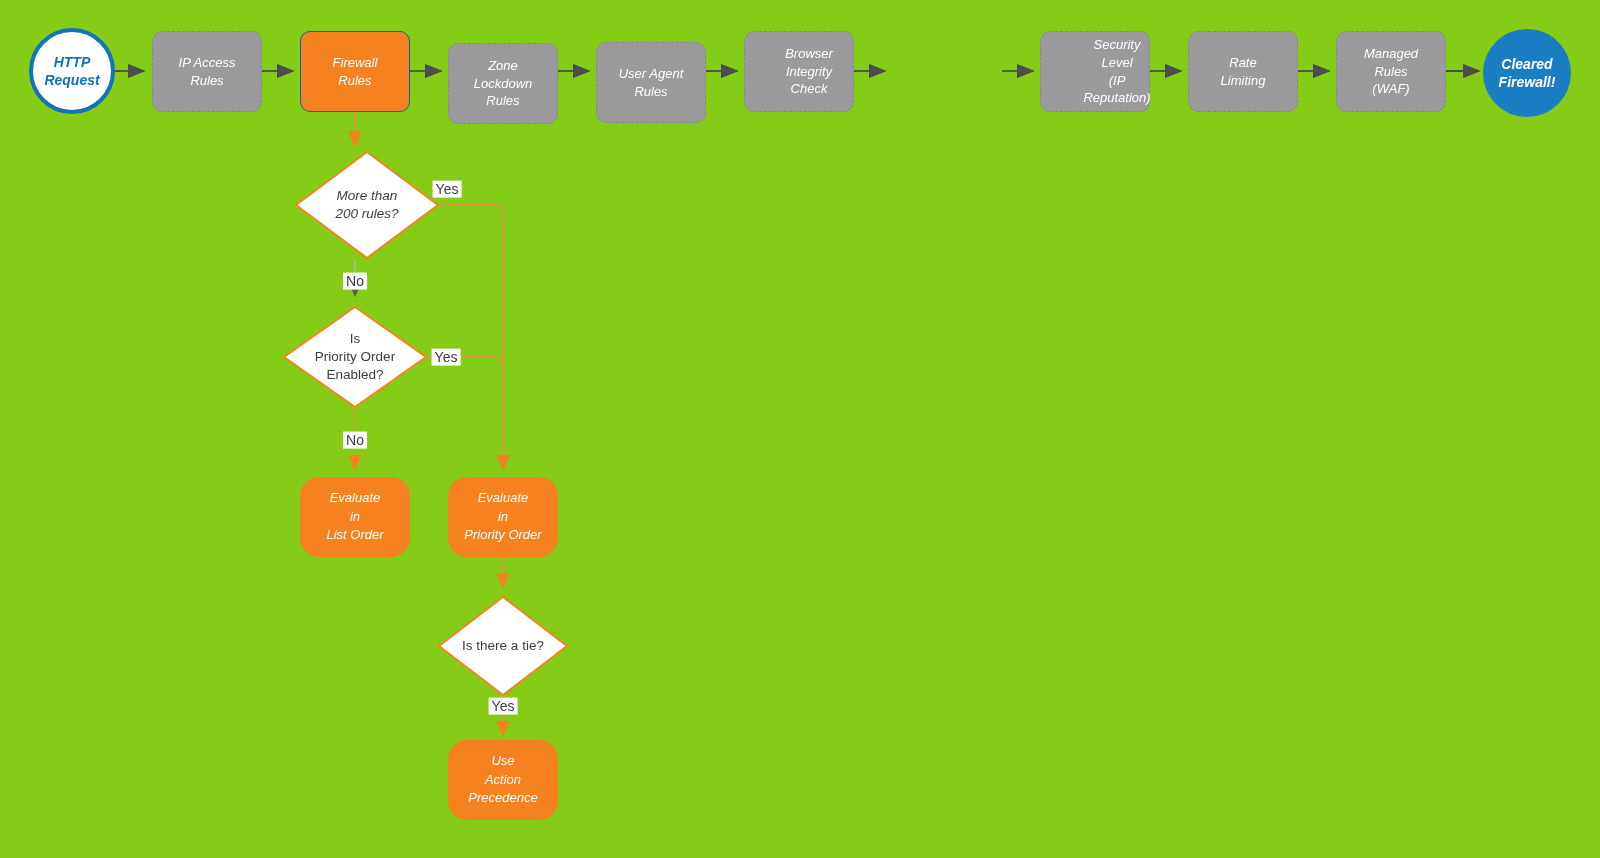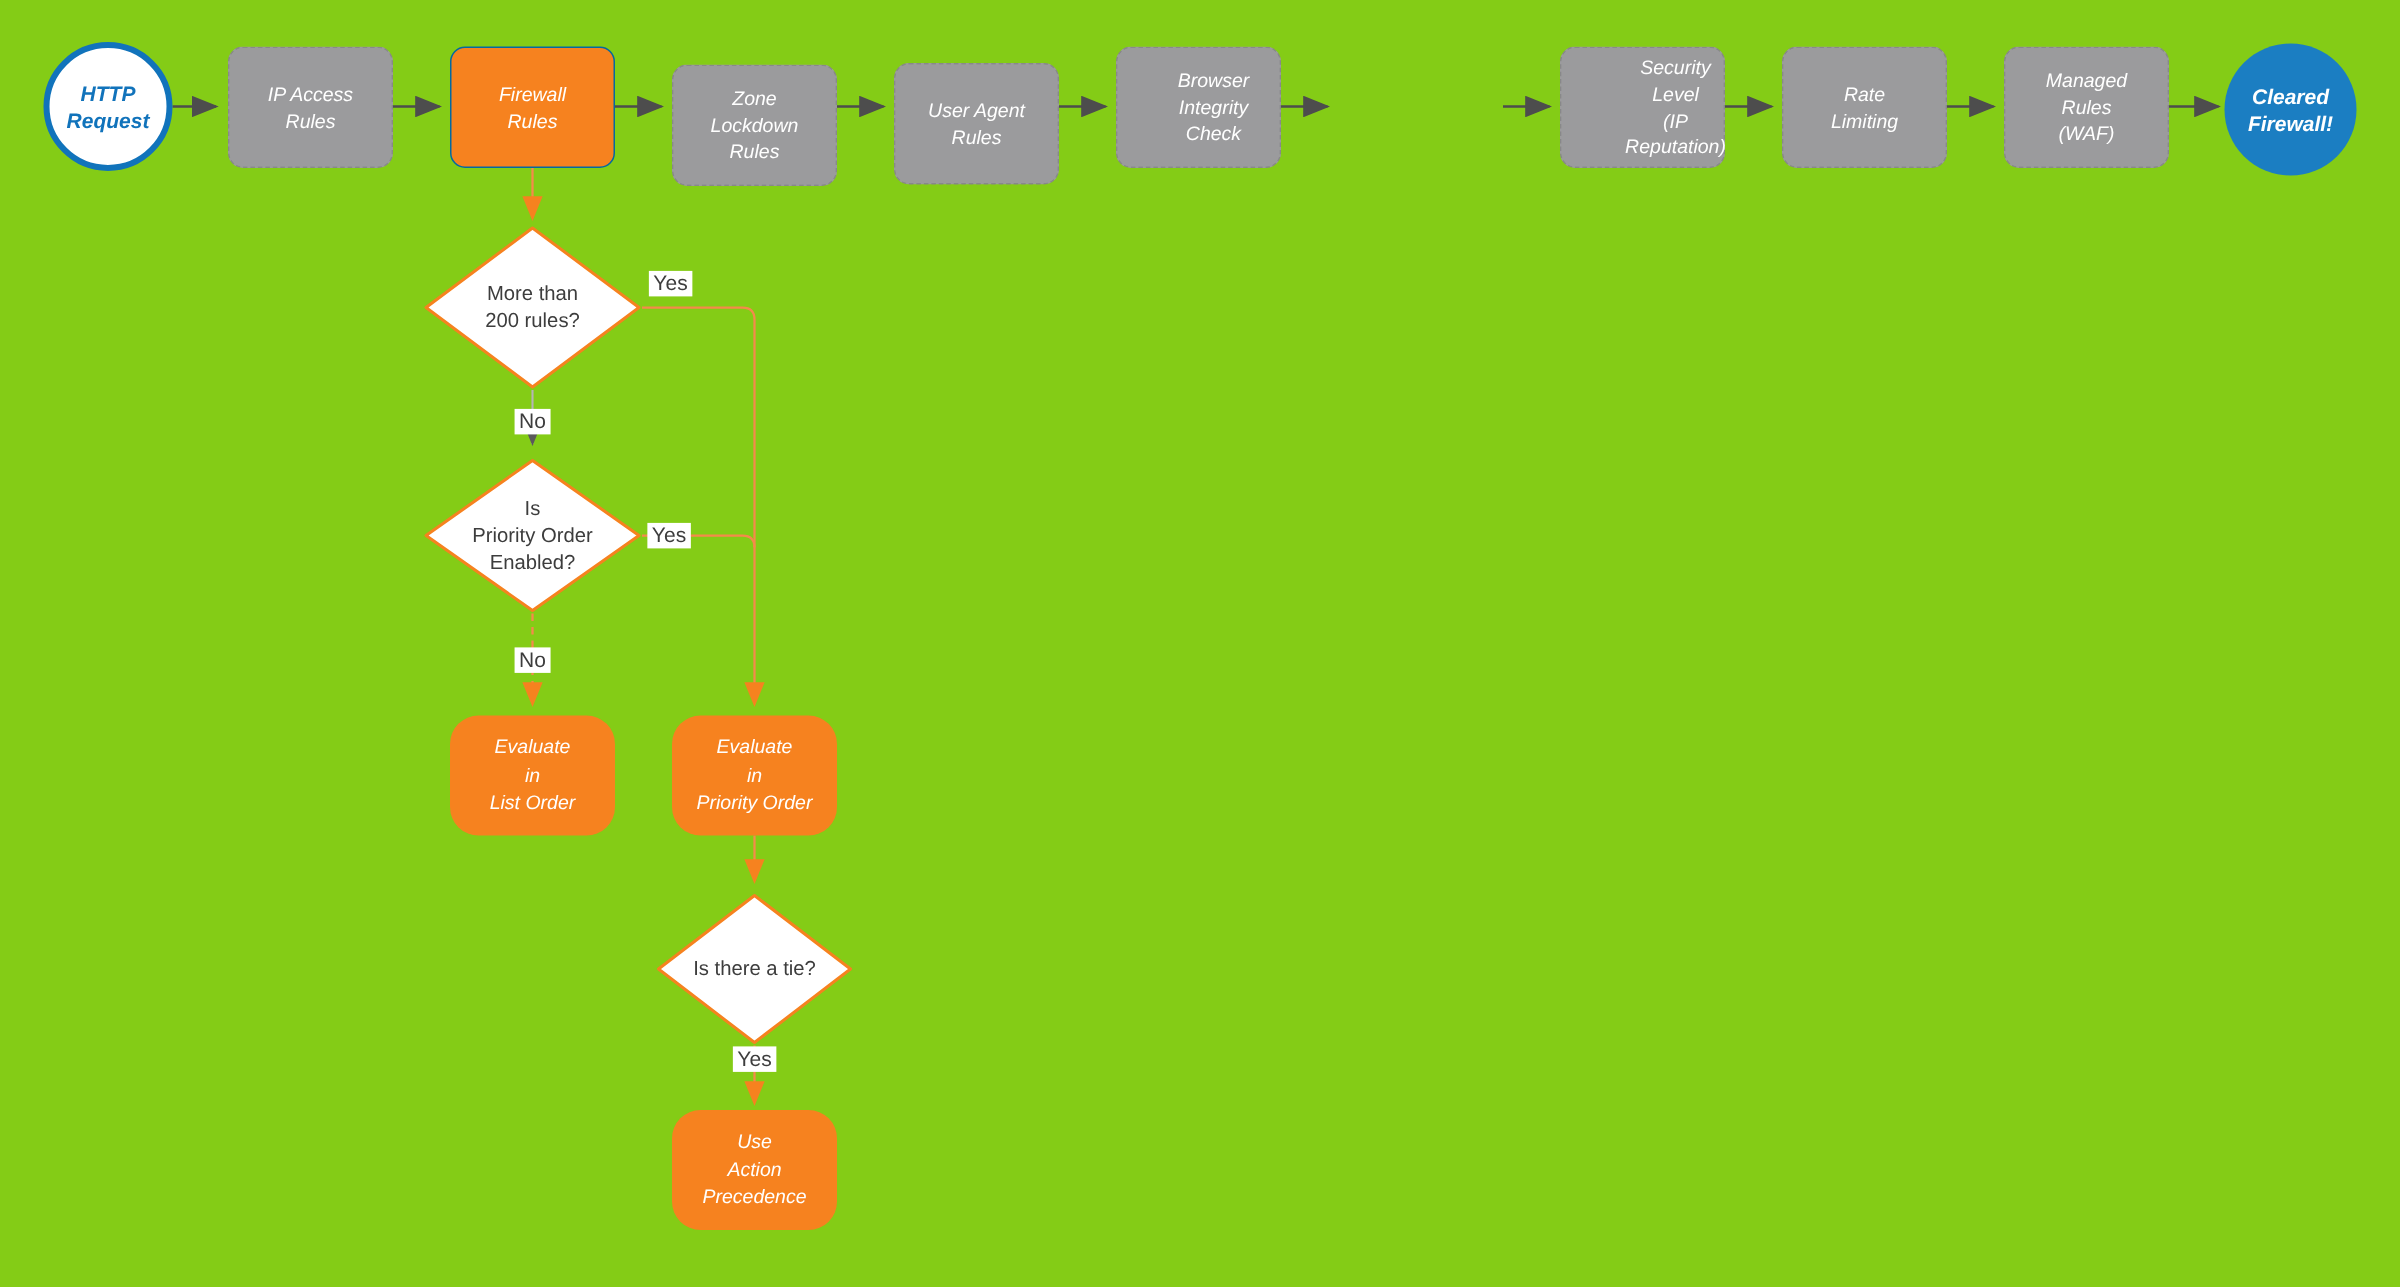--- a/index.html
+++ b/index.html
@@ -115,21 +115,21 @@
     <span>Managed
 Rules
 (WAF)</span>
   </div>
 
   <div class="node terminator end">
     <span>Cleared
 Firewall!</span>
   </div>
 
-  <div class="node decision" style="left:282px; top:150px; width:146px; height:110px;">
+  <div class="node decision" style="left:294px; top:150px; width:146px; height:110px;font-style:italic;">
     <svg width="146" height="110">
       <polygon points="73,2 144,55 73,108 2,55" fill="#ffffff" stroke="#f6821f" stroke-width="2" stroke-linejoin="round"></polygon>
     </svg>
     <div class="dlabel">More than
 200 rules?</div>
   </div>
 
   <div class="node decision" style="left:282px; top:305px; width:146px; height:104px;">
     <svg width="146" height="104">
       <polygon points="73,2 144,52 73,102 2,52" fill="#ffffff" stroke="#f6821f" stroke-width="2" stroke-linejoin="round"></polygon>

